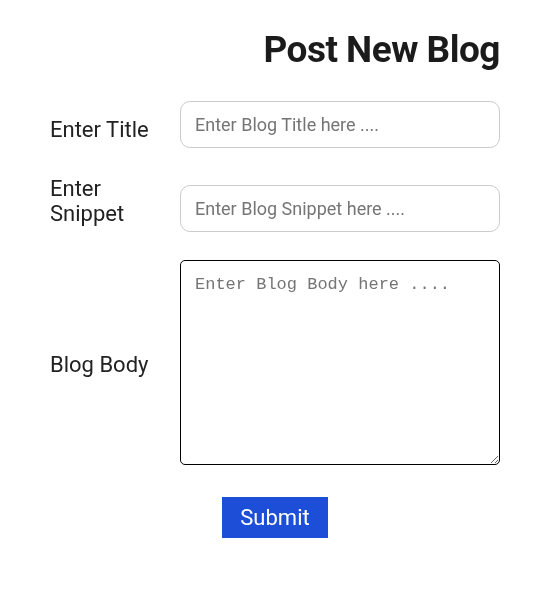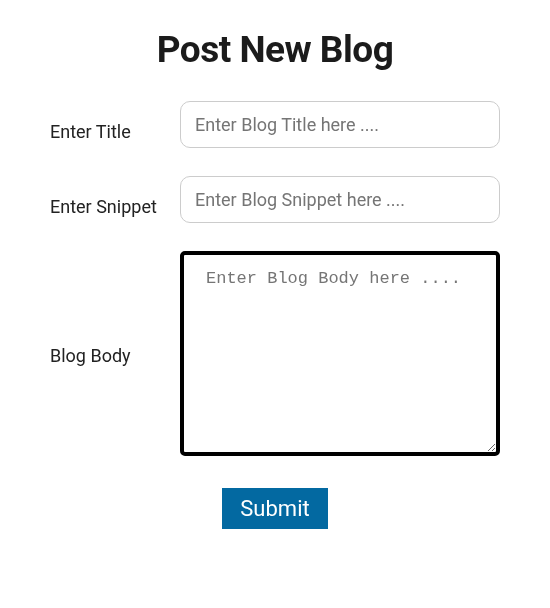--- a/index.html
+++ b/index.html
@@ -14,35 +14,35 @@
       height: 608px;
       padding: 0;
     }
     .container {
       padding: 20px 50px 0 50px;
     }
     h1.page-title {
       font-size: 37px;
       font-weight: 700;
       color: #1b1b1b;
-      text-align: center;
+      text-align: right;
       margin: 8px 0 30px 0;
       letter-spacing: -0.5px;
     }
     .form-row {
       display: flex;
       align-items: flex-end;
       margin-bottom: 28px;
       gap: 10px;
     }
     .form-row.body-row {
       align-items: center;
     }
     .form-label {
-      font-size: 18px;
+      font-size: 22px;
       color: #222;
       flex: 0 0 120px;
       padding-bottom: 6px;
     }
     .body-row .form-label {
       padding-bottom: 0;
     }
     .input-col {
       flex: 1;
     }
@@ -57,37 +57,37 @@
       font-family: inherit;
     }
     .text-input::placeholder {
       color: #757575;
     }
     .textarea-input {
       width: 100%;
       height: 205px;
       font-size: 17px;
       color: #be185d;
-      padding: 14px 22px;
-      border: 4px solid #000000;
+      padding: 14px 14px;
+      border: 1px solid #000000;
       border-radius: 5px;
       outline: none;
       resize: both;
       font-family: "Courier New", Courier, monospace;
     }
     .textarea-input::placeholder {
       color: #757575;
       font-family: "Courier New", Courier, monospace;
     }
     .submit-wrap {
       text-align: center;
       margin-top: 22px;
     }
     .submit-btn {
-      background: #0369a1;
+      background: #1d4ed8;
       color: #ffffff;
       font-size: 22px;
       border: none;
       padding: 8px 18px;
       cursor: pointer;
       font-family: inherit;
     }
   </style>
 </head>
 <body>

